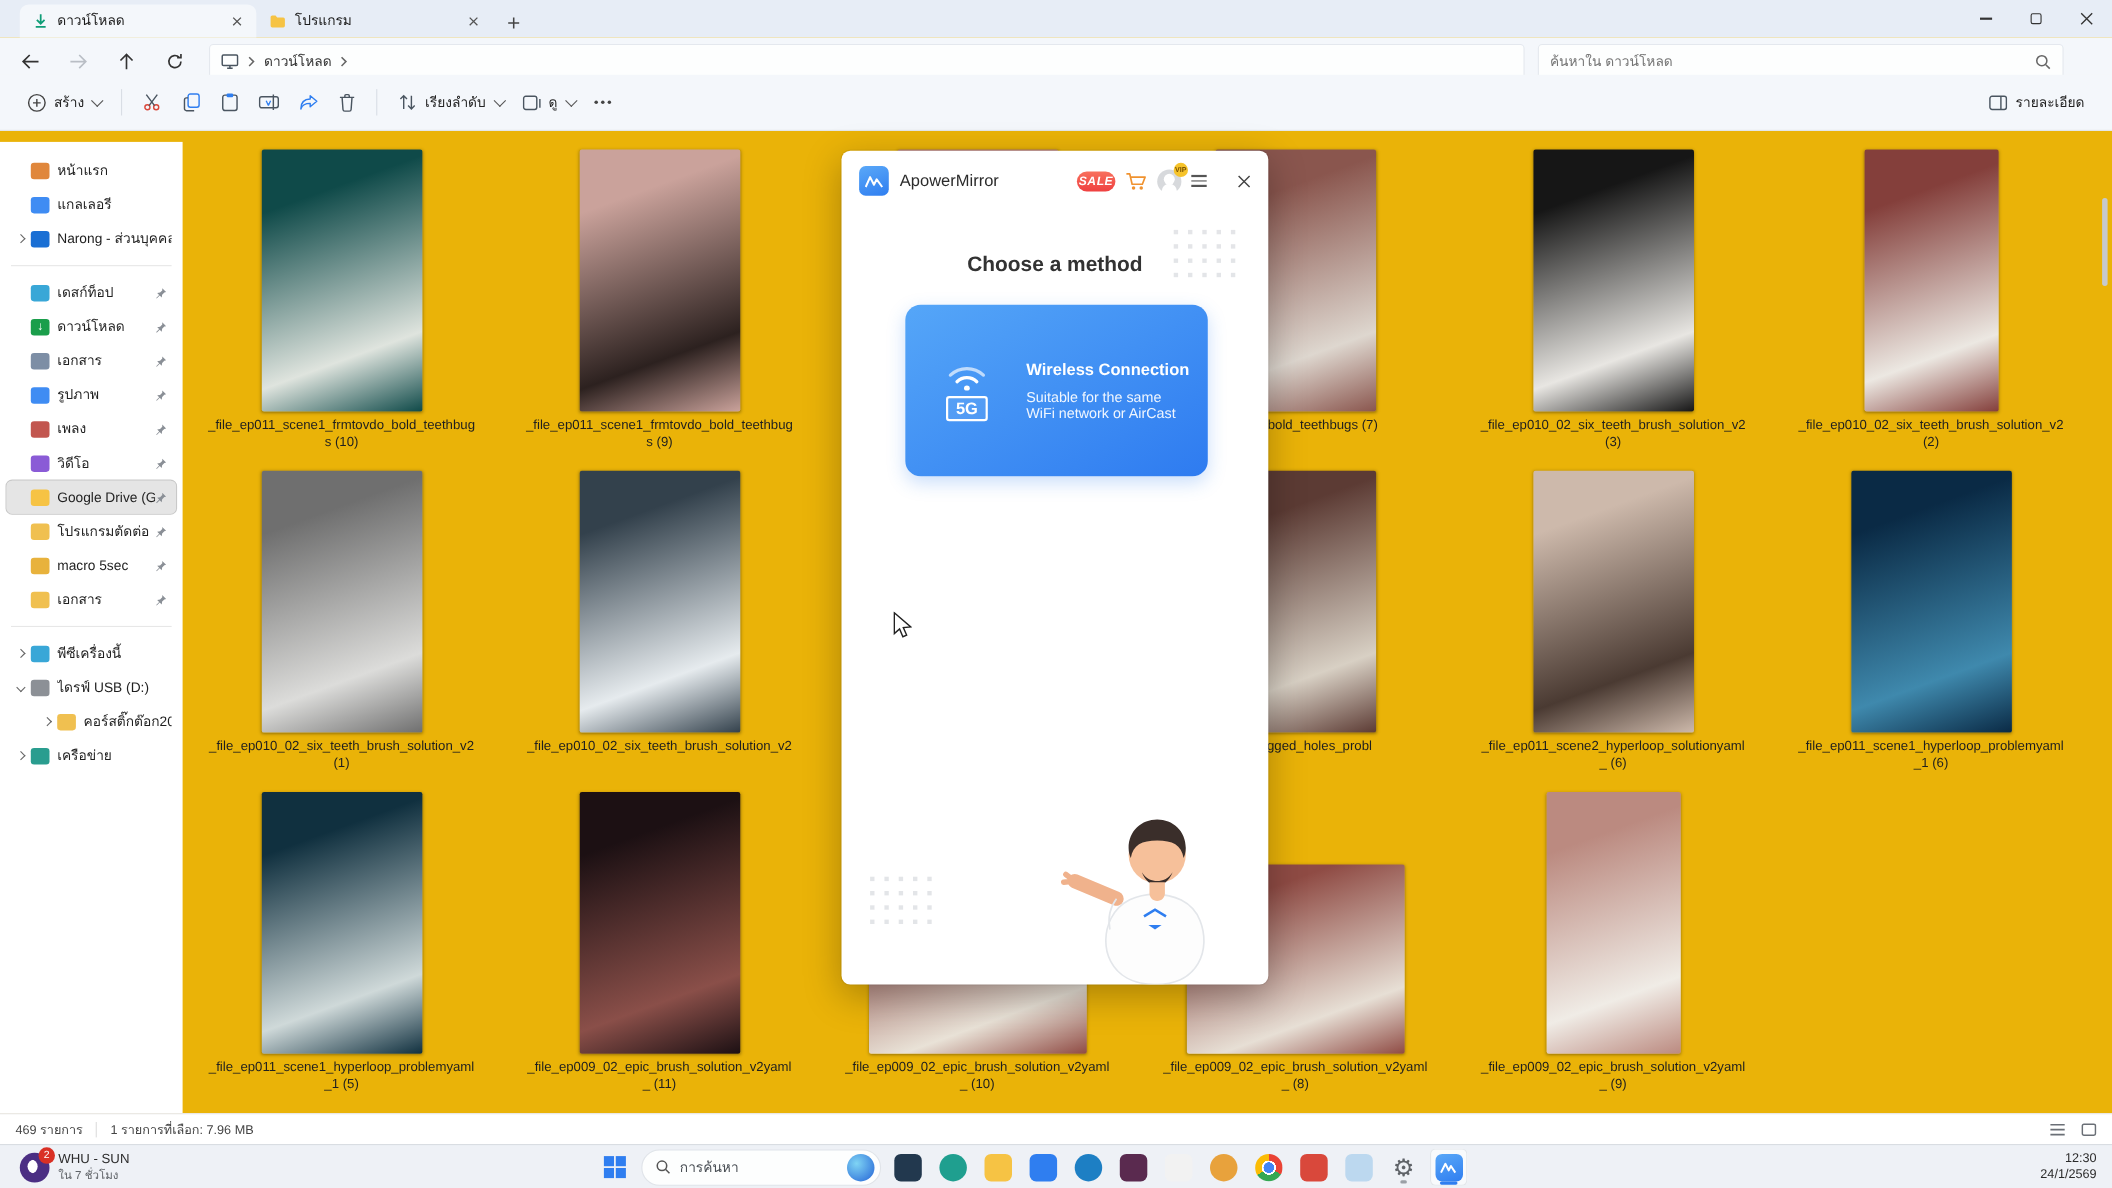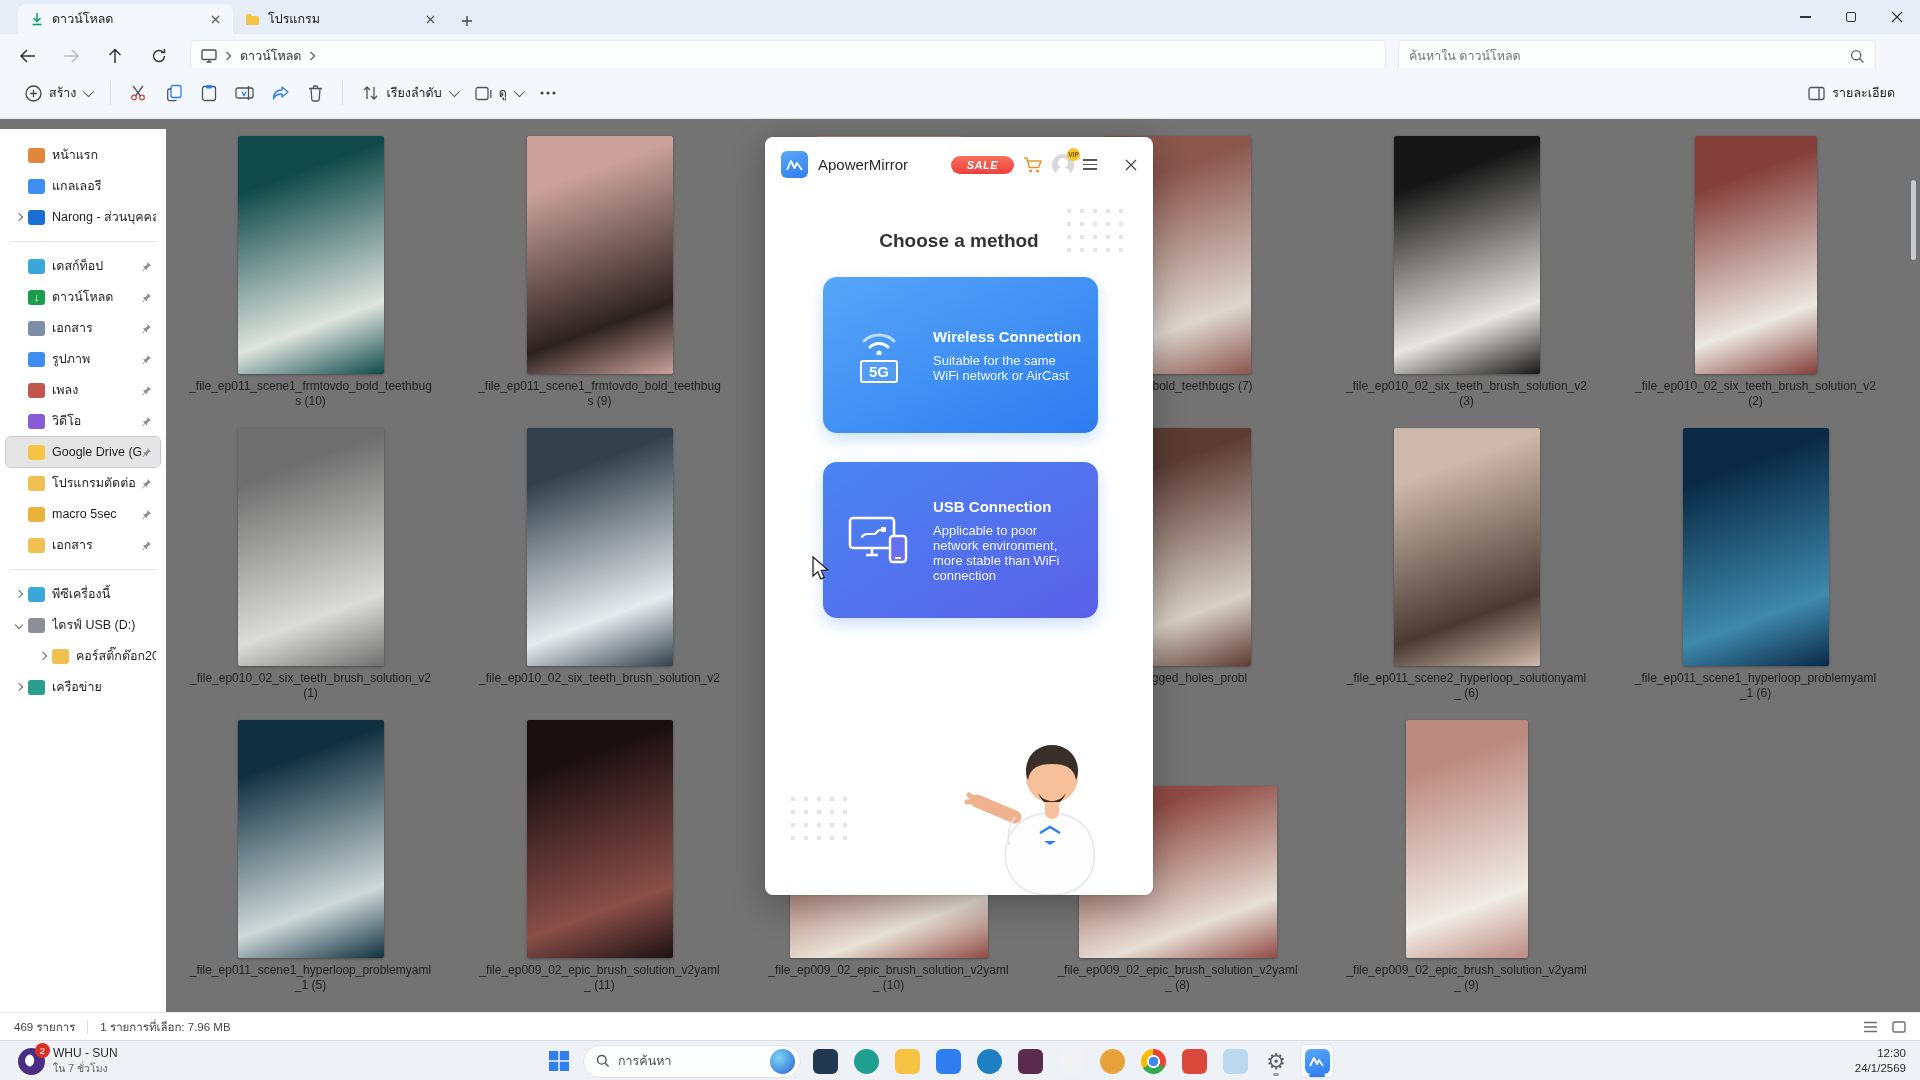--- a/index.html
+++ b/index.html
@@ -1,18 +1,18 @@
 <!DOCTYPE html>
 <html><head>
 <meta charset="utf-8">
 <style>
   * { margin:0; padding:0; box-sizing:border-box; }
   html,body { width:1920px; height:1080px; overflow:hidden; }
   body { font-family:"Liberation Sans","DejaVu Sans",sans-serif; background:#fff; color:#222; }
-  .screen { position:relative; width:1920px; height:1080px; background:#737373; overflow:hidden; }
+  .screen { position:relative; width:1920px; height:1080px; background:#eab308; overflow:hidden; }
 
   
   .tabrow { position:absolute; left:0; top:0; width:1920px; height:34px; background:#e7edf6; display:flex; align-items:flex-end; }
   .tab { display:flex; align-items:center; gap:8px; height:30px; padding:0 10px 0 12px; min-width:215px; border-radius:8px 8px 0 0; font-size:12.5px; color:#1b1b1b; }
   .tab.active { background:#f4f7fb; }
   .tab .tlabel { flex:1; }
   .tab-close { width:16px; height:16px; display:flex; align-items:center; justify-content:center; border-radius:4px; color:#555; }
   .newtab { width:26px; height:26px; margin-left:6px; display:flex; align-items:center; justify-content:center; color:#444; }
   .winctl { position:absolute; right:0; top:0; height:34px; display:flex; }
   .wbtn { width:46px; height:34px; display:flex; align-items:center; justify-content:center; }
@@ -64,21 +64,21 @@
   .statusbar { position:absolute; left:0; top:1012px; width:1920px; height:28px; background:#fff; border-top:1px solid #e7e7e7; display:flex; align-items:center; padding:0 14px; font-size:11.5px; color:#444; }
   .st-sep { width:1px; height:14px; background:#ddd; margin:0 12px; }
   .st-right { margin-left:auto; display:flex; gap:14px; align-items:center; }
 
   
   .dialog { position:absolute; left:765px; top:137px; width:388px; height:758px; background:#fff; border-radius:8px; box-shadow:0 10px 34px rgba(0,0,0,.28), 0 0 0 1px rgba(0,0,0,.06); z-index:50; overflow:hidden; }
   .dlg-head { display:flex; align-items:center; gap:10px; padding:14px 14px 0 16px; }
   .dlg-logo { width:27px; height:27px; border-radius:6px; background:linear-gradient(160deg,#5aa8f8,#2f7ef0); display:flex; align-items:center; justify-content:center; }
   .dlg-title { font-size:15px; color:#2b2b2b; }
   .dlg-headright { margin-left:auto; display:flex; align-items:center; gap:9px; }
-  .sale { background:linear-gradient(180deg,#f8705d,#ef4040); color:#fff; font-size:11px; font-weight:bold; font-style:italic; padding:3px 16px; border-radius:999px; letter-spacing:.5px; }
+  .sale { background:linear-gradient(180deg,#f8705d,#ef4040); color:#fff; font-size:11px; font-weight:bold; font-style:italic; padding:3px 2px; border-radius:999px; letter-spacing:.5px; }
   .avatar { width:22px; height:22px; border-radius:50%; background:#d7d9dc; position:relative; overflow:visible; }
   .avatar::after { content:""; position:absolute; left:6px; top:4px; width:10px; height:10px; border-radius:50%; background:#fff; box-shadow:0 11px 0 2px #fff; }
   .vip { position:absolute; right:-6px; top:-6px; background:#f6c32a; color:#7a5200; font-size:6.5px; font-weight:bold; border-radius:50%; width:13px; height:13px; display:flex; align-items:center; justify-content:center; }
   .hamb { display:flex; flex-direction:column; gap:3px; }
   .hamb i { width:14px; height:1.6px; background:#555; }
   .dlg-min { width:12px; height:1.6px; background:#555; }
   .dlg-heading { text-align:center; font-size:19px; font-weight:bold; color:#333; margin-top:52px; }
   .dots { position:absolute; display:grid; grid-template-columns:repeat(5,1fr); gap:9px; opacity:.5; }
   .dots i { width:4px; height:4px; background:#c9ccd2; }
   .card { position:absolute; left:58px; width:275px; height:156px; border-radius:14px; color:#fff; display:flex; align-items:center; padding:0 14px 0 10px; gap:8px; box-shadow:0 6px 16px rgba(47,126,240,.25); }
@@ -635,36 +635,20 @@
             </svg>
           <span class="fg5">5G</span>
         </div>
       </div>
       <div>
         <div class="card-title">Wireless Connection</div>
         <div class="card-desc">Suitable for the same WiFi network or AirCast</div>
       </div>
     </div>
 
-    <div class="card" style="top: 325px; background: linear-gradient(150deg, rgb(74, 133, 243), rgb(90, 96, 232));" id="card1">
-      <div class="card-icon">
-        <svg width="62" height="52" viewBox="0 0 62 52">
-          <rect x="2" y="4" width="44" height="30" rx="3" fill="none" stroke="#fff" stroke-width="2.6"></rect>
-          <path d="M14 24c0-4 4-4 6-4h6c3 0 3-4 6-4h4" stroke="#fff" stroke-width="2.2" fill="none"></path>
-          <rect x="33" y="13" width="5" height="5" rx="1" fill="#fff"></rect>
-          <path d="M18 41h12M24 34v7" stroke="#fff" stroke-width="2.6"></path>
-          <rect x="42" y="22" width="16" height="26" rx="3" fill="#6a6ff0" stroke="#fff" stroke-width="2.4"></rect>
-          <path d="M47 44h6" stroke="#fff" stroke-width="2"></path>
-        </svg>
-      </div>
-      <div>
-        <div class="card-title">USB Connection</div>
-        <div class="card-desc">Applicable to poor network environment, more stable than WiFi connection</div>
-      </div>
-    </div>
 
     <svg class="presenter" width="190" height="190" viewBox="0 0 190 190" style="position:absolute; right:8px; bottom:0;">
       <path d="M60 112 L22 96" stroke="#f0b28c" stroke-width="13" stroke-linecap="round"></path>
       <path d="M22 96l-8-6M22 96l-10 1" stroke="#f0b28c" stroke-width="5" stroke-linecap="round"></path>
       <path d="M95 190c-42 0-52-36-40-60 8-16 24-22 40-22s34 6 41 24c10 26-1 58-41 58z" fill="#fdfdfd" stroke="#e3e6ea" stroke-width="1.5"></path>
       <path d="M60 112c-6 8-8 18-6 28" stroke="#e3e6ea" stroke-width="1.5" fill="none"></path>
       <circle cx="97" cy="72" r="26" fill="#f6c09a"></circle>
       <path d="M71 66c0-16 12-26 26-26s26 10 26 26c0 4-1 7-2 9-2-12-10-16-24-16s-22 4-24 16c-1-2-2-5-2-9z" fill="#3a2e2a"></path>
       <path d="M83 88c3 8 9 12 14 12s11-4 14-12c-4 6-9 8-14 8s-10-2-14-8z" fill="#3a2e2a"></path>
       <path d="M90 97h14v10c0 4-3 7-7 7s-7-3-7-7z" fill="#f6c09a"></path>

